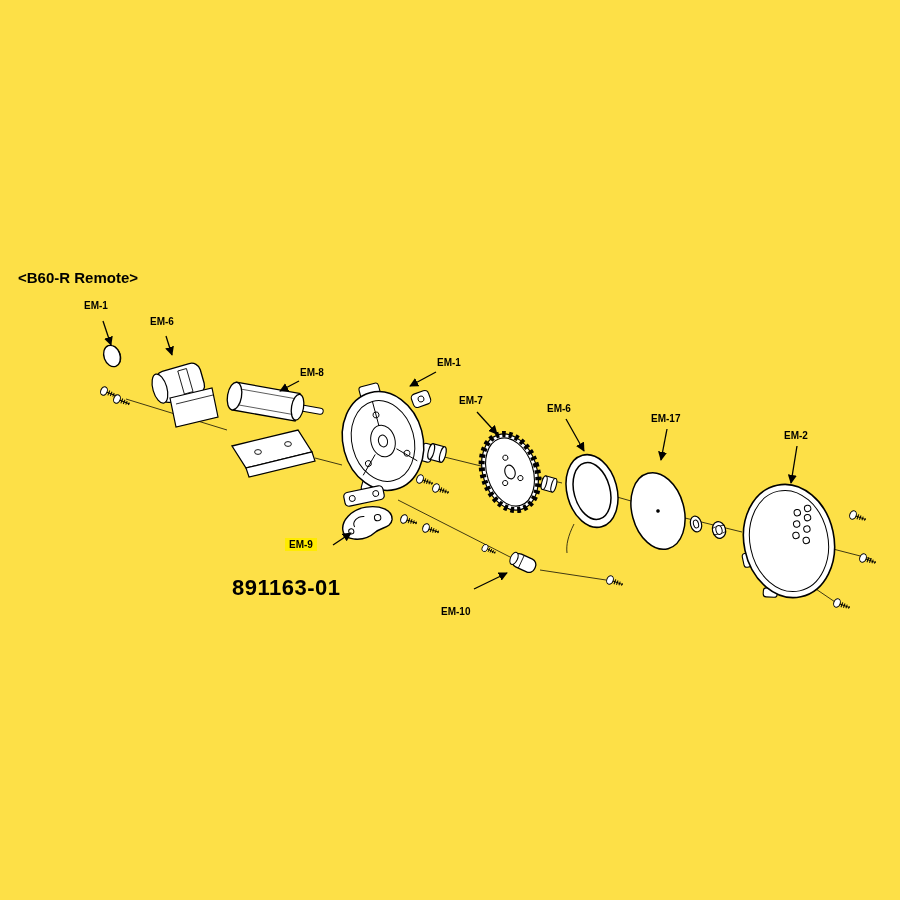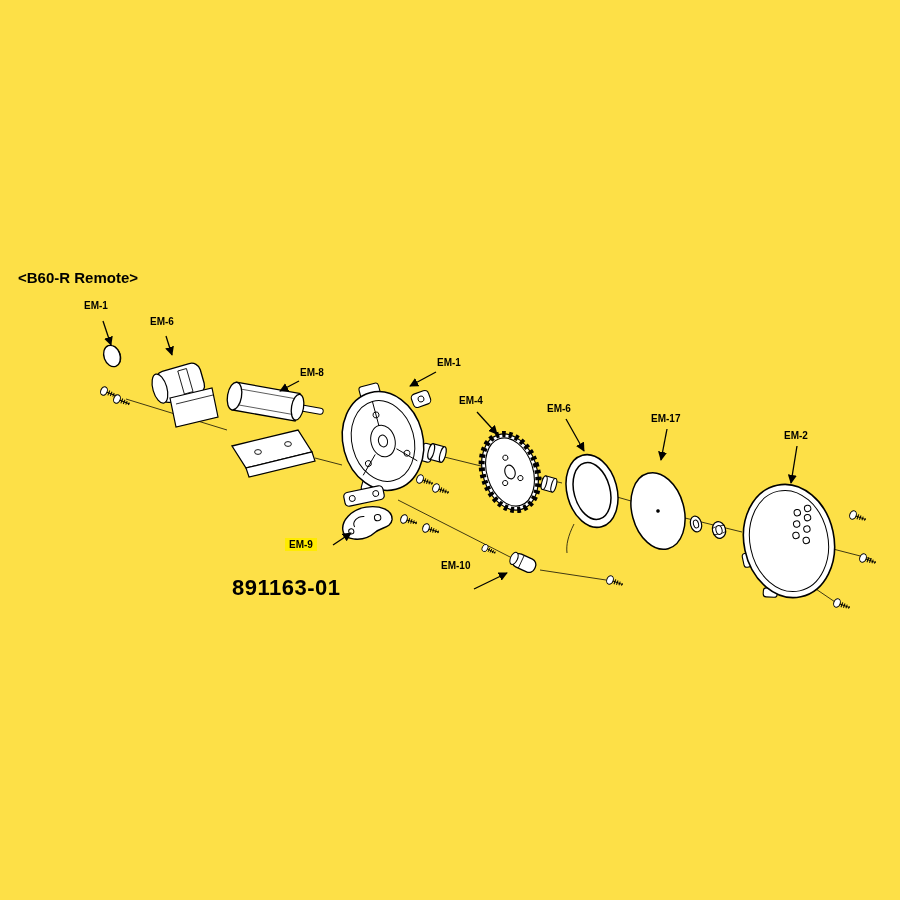--- a/index.html
+++ b/index.html
@@ -205,21 +205,21 @@
       <line x1="474" y1="589" x2="507" y2="573" marker-end="url(#arrow)"></line>
     </g>
   </svg>
 
   <div class="lbl title" style="left:18px;top:270px">&lt;B60-R Remote&gt;</div>
 
   <div class="lbl" style="left:84px;top:300px">EM-1</div>
   <div class="lbl" style="left:150px;top:316px">EM-6</div>
   <div class="lbl" style="left:300px;top:367px">EM-8</div>
   <div class="lbl" style="left:437px;top:357px">EM-1</div>
-  <div class="lbl" style="left:459px;top:395px">EM-4</div>
+  <div class="lbl" style="left:459px;top:395px">EM-7</div>
   <div class="lbl" style="left:547px;top:403px">EM-6</div>
   <div class="lbl" style="left:651px;top:413px">EM-17</div>
   <div class="lbl" style="left:784px;top:430px">EM-2</div>
   <div class="lbl hl" style="left: 285px; top: 538px; background: rgb(255, 235, 0);">EM-9</div>
-  <div class="lbl" style="left:441px;top:560px">EM-10</div>
+  <div class="lbl" style="left:441px;top:606px">EM-10</div>
 
   <div class="lbl partnum" style="left:232px;top:576px">891163-01</div>
 </div>
 
 </body></html>

